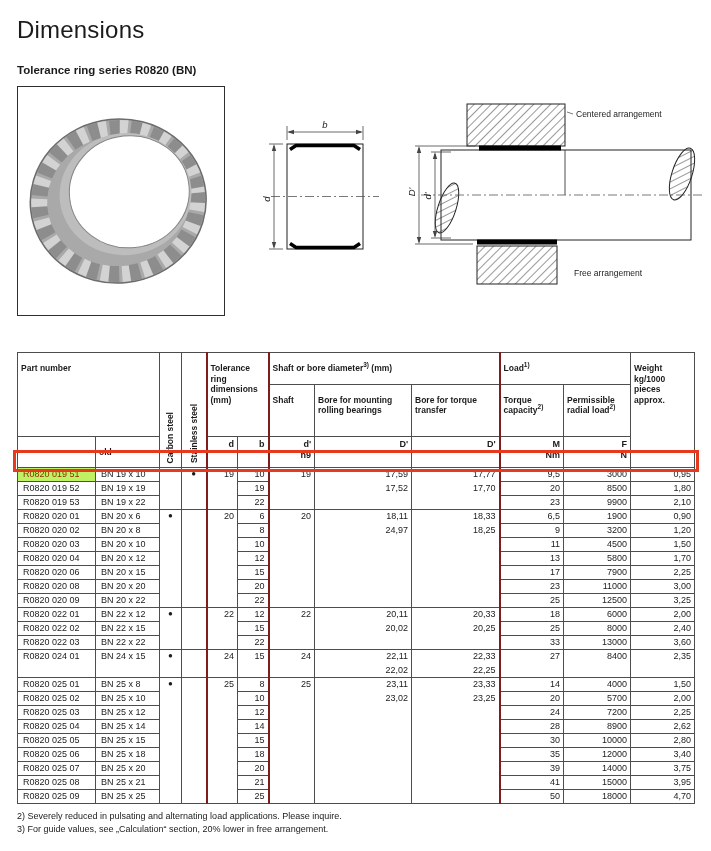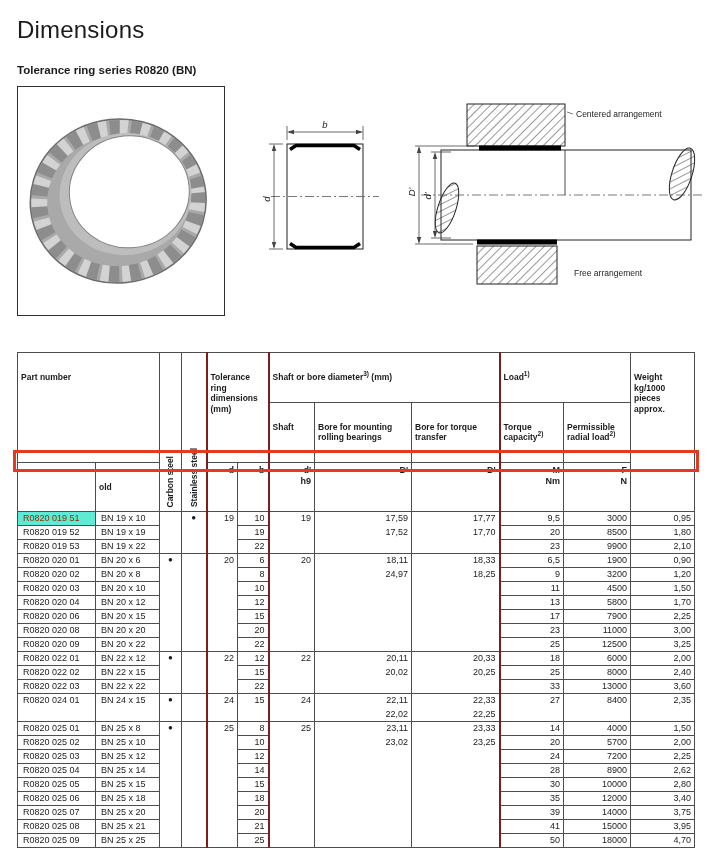--- a/index.html
+++ b/index.html
@@ -12,38 +12,38 @@
   .photo-box{position:absolute;left:0;top:0;width:206px;height:228px;border:1px solid #2f2f2f;background:#fff;}
   svg.cs{position:absolute;left:246px;top:18px;}
   svg.asm{position:absolute;left:388px;top:2px;}
   svg text{font-family:"Liberation Sans",sans-serif;fill:#1b1b1b;}
   .dim-label{font-size:9.5px;font-style:italic;}
   .arr-label{font-size:8.5px;}
 
   .table-wrap{position:absolute;left:17px;top:352px;width:678px;}
   table{border-collapse:collapse;table-layout:fixed;width:678px;}
   th,td{border:1px solid #4d4d4d;padding:0;overflow:hidden;}
-  thead th{font-size:8.5px;font-weight:bold;text-align:left;vertical-align:top;padding:19px 3px;line-height:10.5px;}
+  thead th{font-size:8.5px;font-weight:bold;text-align:left;vertical-align:top;padding:10px 3px;line-height:10.5px;}
   thead tr.h1{height:17px;}
   thead tr.h2{height:52px;}
   thead tr.h3{height:30px;}
   th.rot{vertical-align:bottom;text-align:center;padding:2px 0;}
   .vert{writing-mode:vertical-rl;transform:rotate(180deg);font-size:8.5px;font-weight:bold;margin:0 auto 2px;white-space:nowrap;}
   th.unit-num{text-align:right;font-size:9px;line-height:11px;padding:2px 3px;}
   th sup{font-size:6.5px;vertical-align:super;line-height:0;}
   .bR2{border-right:2px solid #7f1d1d;}
 
   tbody tr{height:13.5px;}
   tbody tr.tall{height:27px;}
   tbody td{font-size:9px;line-height:13px;vertical-align:top;white-space:nowrap;}
   td.left{text-align:left;padding-left:5px;}
   td.num{text-align:right;padding-right:3px;}
   td.dot{text-align:center;font-size:8px;line-height:12px;}
   td.lines div{height:13.5px;line-height:13px;text-align:right;padding-right:3px;}
-  td.hl{background:#5eead4;color:#8a2f00;}
+  td.hl{background:#bef264;color:#8a2f00;}
 
   .hl-box{position:absolute;left:-4px;right:-4px;top:98px;height:16px;border:3px solid #e6391e;pointer-events:none;}
 
   .footnotes{position:absolute;left:17px;top:810px;font-size:9px;line-height:13px;}
 </style>
 </head>
 <body>
 
 <div class="page">
 
@@ -424,15 +424,17 @@
             <td class="num">50</td>
             <td class="num">18000</td>
             <td class="num">4,70</td>
           </tr>
         </tbody>
     </table>
     <div class="hl-box"></div>
   </div>
 
   <div class="footnotes">
+    <div>2) Severely reduced in pulsating and alternating load applications. Please inquire.</div>
+    <div>3) For guide values, see „Calculation“ section, 20% lower in free arrangement.</div>
   </div>
 
 </div>
 
 </body></html>

